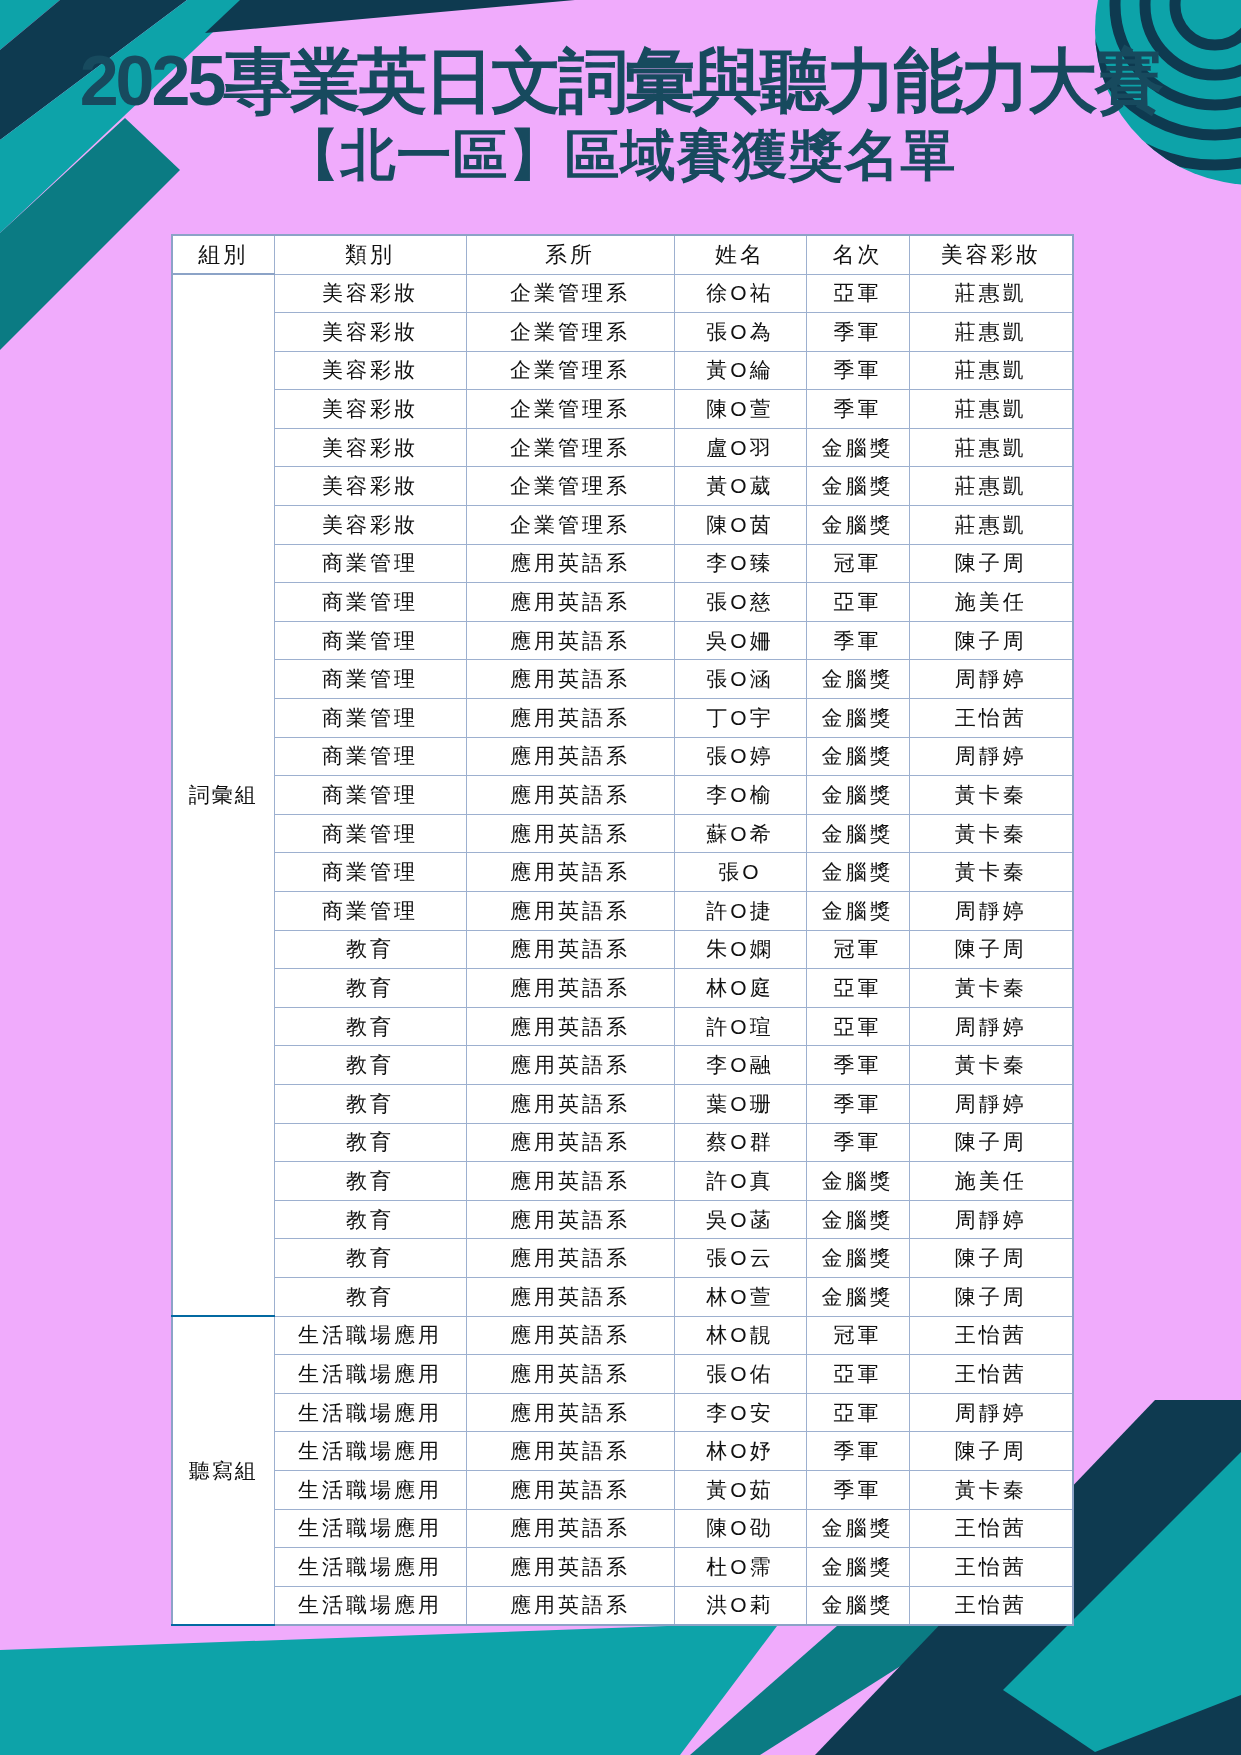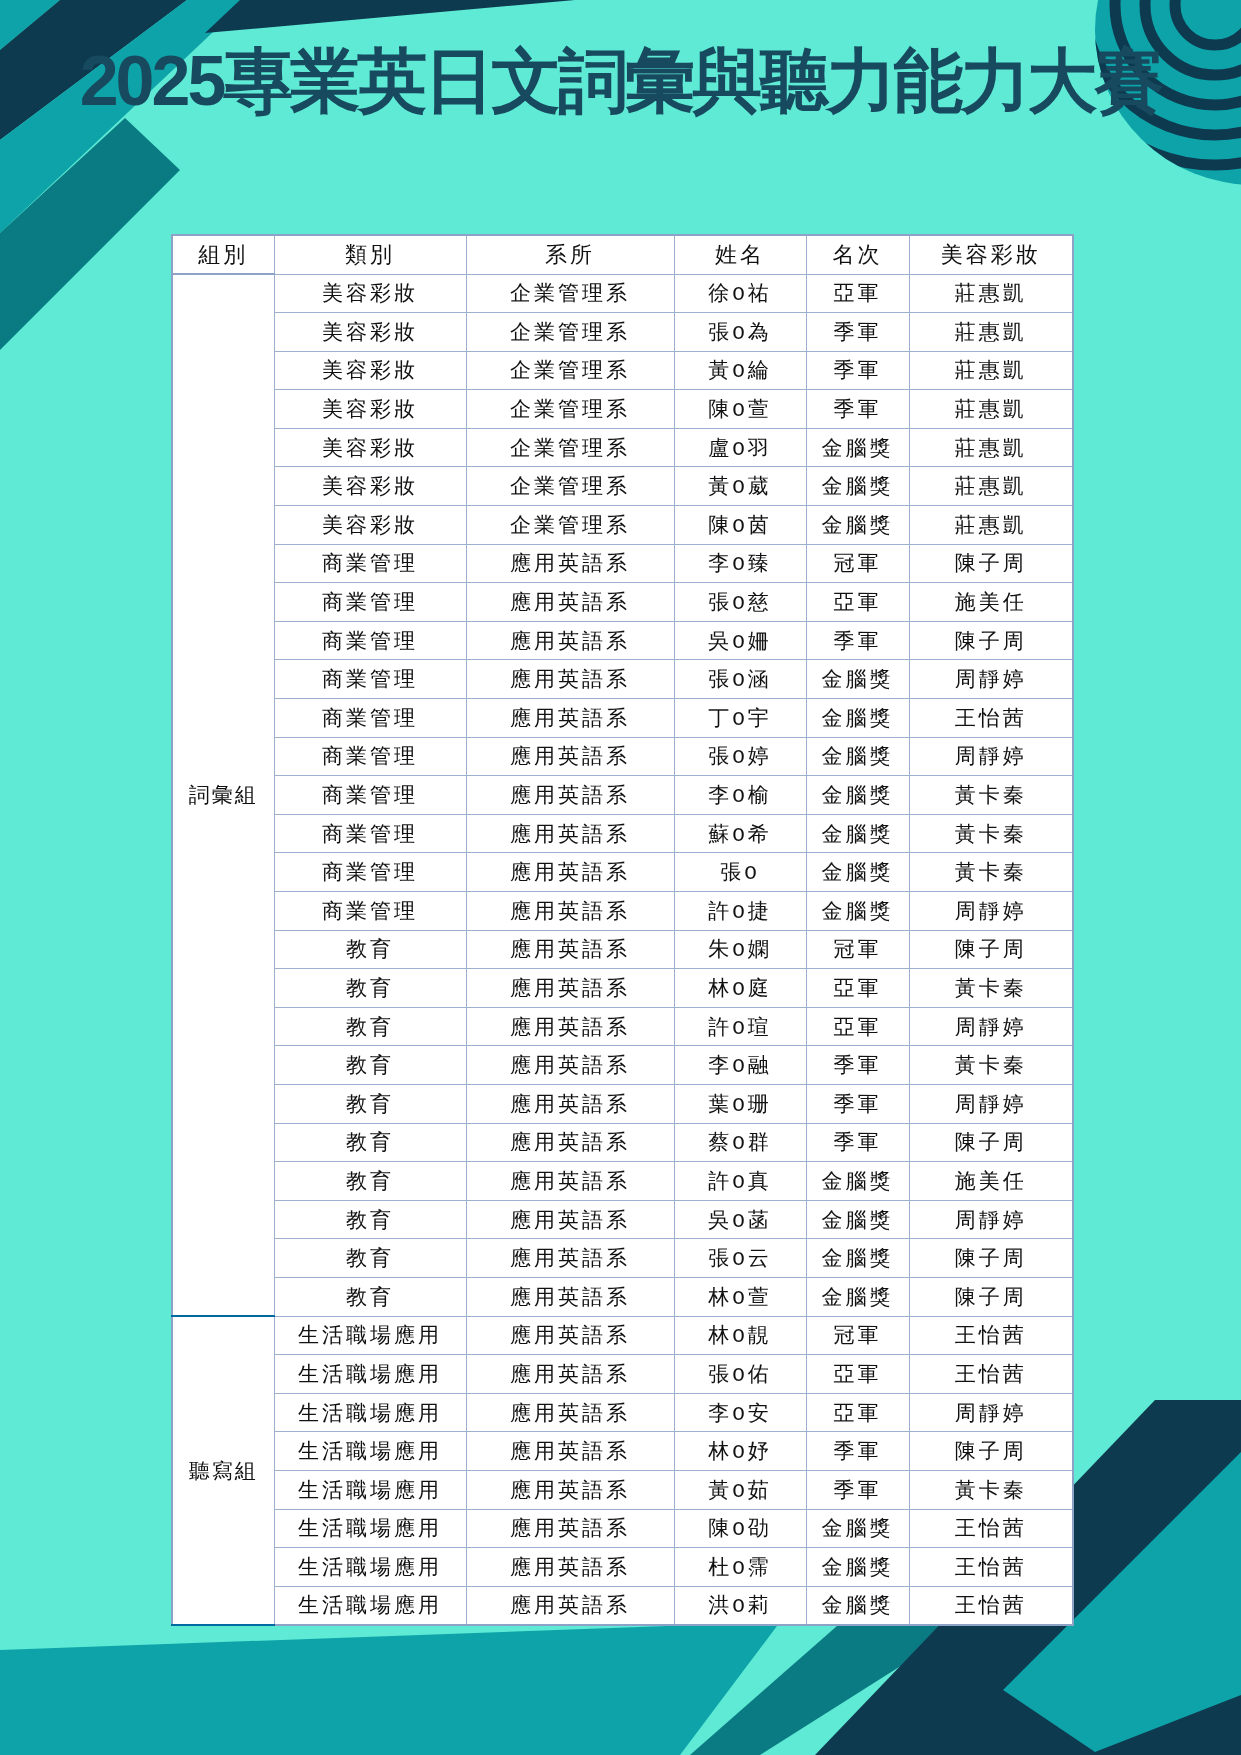--- a/index.html
+++ b/index.html
@@ -1,17 +1,17 @@
 <!DOCTYPE html>
 <html><head>
 <meta charset="utf-8">
 <style>
   html,body{margin:0;padding:0;background:#ffffff;}
   body{font-family:"Liberation Sans",sans-serif;}
-  #poster{position:relative;width:1241px;height:1755px;background:#5eead4;overflow:hidden;}
+  #poster{position:relative;width:1241px;height:1755px;background:#f0abfc;overflow:hidden;}
 
   
   .deco{position:absolute;left:0;top:0;width:1241px;height:1755px;pointer-events:none;}
   .shape{position:absolute;}
   .tl-teal-corner   {left:0;top:0;width:260px;height:260px;background:#0da3a9;
                      clip-path:polygon(0 0,60px 0,0 50px);}
   .tl-navy-band     {left:0;top:0;width:260px;height:260px;background:#0e3a50;
                      clip-path:polygon(60px 0,187px 0,0 140px,0 50px);}
   .tl-teal-band     {left:0;top:0;width:260px;height:260px;background:#0da3a9;
                      clip-path:polygon(187px 0,247px 0,0 233px,0 140px);}
@@ -31,21 +31,21 @@
 
   
   .title{position:absolute;left:0;top:40px;width:1241px;text-align:center;color:#174a5e;
          font-weight:bold;line-height:1.18;}
   .title .l1{font-size:70px;letter-spacing:-3px;white-space:nowrap;}
   .title .l2{font-size:55px;letter-spacing:1px;white-space:nowrap;}
 
   
   .tbl-wrap{position:absolute;left:171px;top:234px;width:901px;}
   table.awards{border-collapse:collapse;table-layout:fixed;width:901px;
-               font-family:Liberation Mono, monospace;color:#111111;}
+               font-family:Liberation Sans, sans-serif;color:#111111;}
   table.awards col.c0{width:102px;} table.awards col.c1{width:192px;}
   table.awards col.c2{width:208px;} table.awards col.c3{width:132px;}
   table.awards col.c4{width:103px;} table.awards col.c5{width:164px;}
   table.awards th,table.awards td{border:1px solid #9db0cf;text-align:center;
                vertical-align:middle;padding:0;font-weight:normal;font-size:21px;
                letter-spacing:3px;background:#ffffff;}
   table.awards{border:2px solid #8ca3c7;}
   table.awards th{height:37px;font-size:22px;}
   table.awards td{height:37.6px;}
   table.awards td.group{letter-spacing:2px;border-bottom:2px solid #0369a1;border-top:2px solid #8ca3c7;}
@@ -79,20 +79,21 @@
     </svg>
 
     <div class="shape bl-teal-field"></div>
     <div class="shape b-midteal-stripe"></div>
     <div class="shape br-navy"></div>
     <div class="shape br-teal-band"></div>
   </div>
 
   <div class="title">
     <div class="l1">2025專業英日文詞彙與聽力能力大賽</div>
+    <div class="l2">【北一區】區域賽獲獎名單</div>
   </div>
 
   <div class="tbl-wrap">
     <table class="awards">
       <colgroup>
         <col class="c0">
           <col class="c1">
           <col class="c2">
           <col class="c3">
           <col class="c4">

